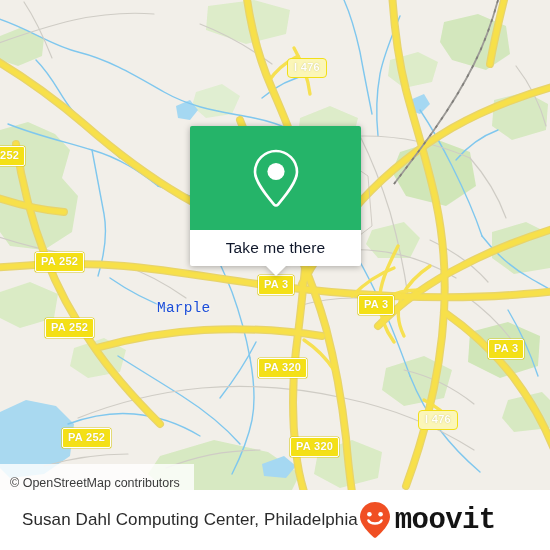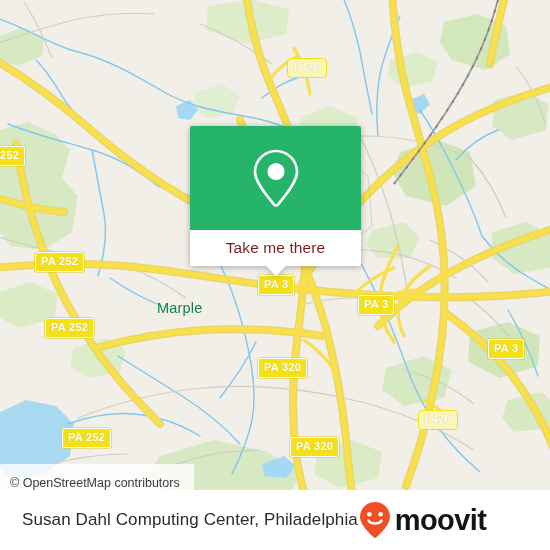--- a/index.html
+++ b/index.html
@@ -56,23 +56,23 @@
     color: #ffffff;
     border-radius: 4px;
     font-size: 11px;
     padding: 3px 6px 4px 6px;
     text-shadow: 0 0 1.2px rgba(150,140,30,.55);
   }
 
   
   .place-label {
     position: absolute;
-    color: #15803d;
+    color: #1d4ed8;
     font-size: 14.5px;
-    font-family: Liberation Sans, sans-serif;
+    font-family: Liberation Mono, monospace;
     letter-spacing: .2px;
     text-shadow: 0 0 3px #f7f5f0, 0 0 3px #f7f5f0, 0 0 2px #f7f5f0;
     white-space: nowrap;
   }
 
   
   #popup {
     position: absolute;
     left: 190px;
     top: 126px;
@@ -90,21 +90,21 @@
   #popup-footer {
     background: #ffffff;
     height: 36px;
     border-radius: 0 0 2px 2px;
     display: flex;
     align-items: center;
     justify-content: center;
     position: relative;
   }
   #popup-label {
-    color: #7f1d1d;
+    color: #0f172a;
     font-size: 15.5px;
     font-family: "Liberation Sans", sans-serif;
     letter-spacing: .1px;
   }
   #popup-tail {
     position: absolute;
     left: 50%;
     bottom: -10px;
     margin-left: -11px;
     width: 0; height: 0;
@@ -151,21 +151,21 @@
     white-space: nowrap;
   }
   #brand {
     display: flex;
     align-items: center;
     gap: 3px;
   }
   #brand-word {
     color: #141414;
     font-size: 29px;
-    font-family: Liberation Sans, sans-serif;
+    font-family: Liberation Mono, monospace;
     font-weight: bold;
     letter-spacing: -0.6px;
     line-height: 1;
   }
 </style>
 </head>
 <body>
 
 <div id="root">
 

